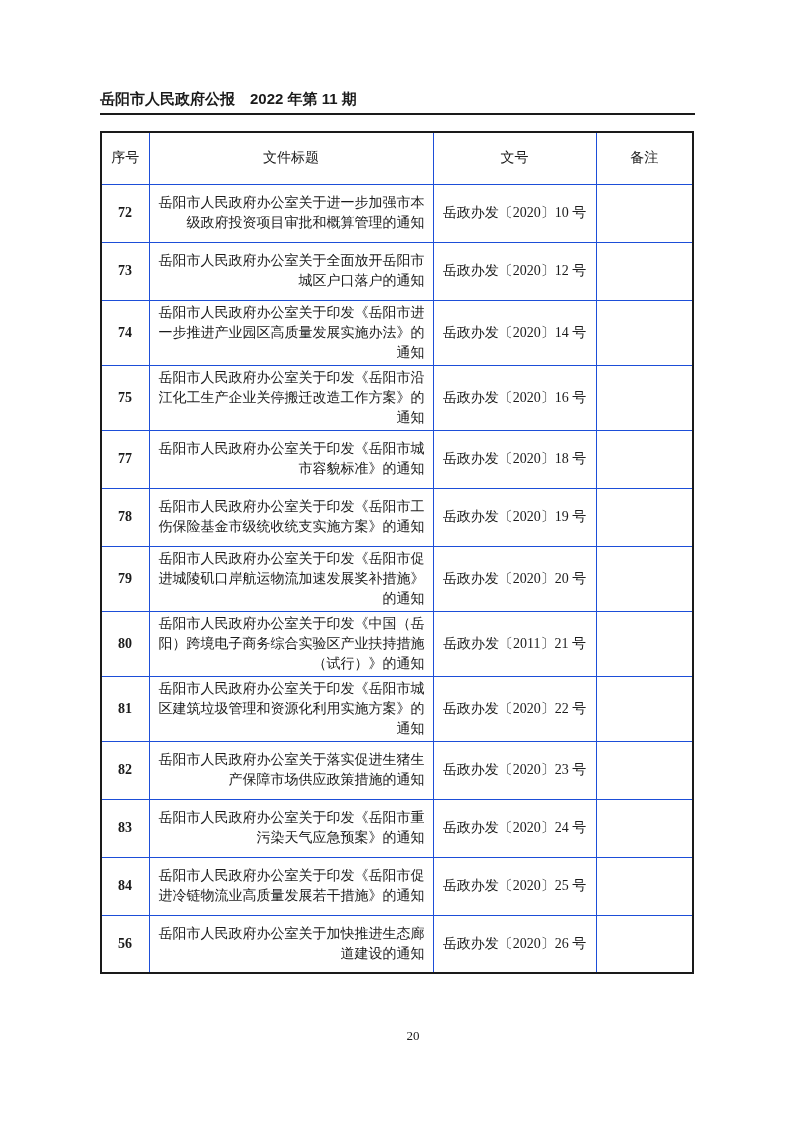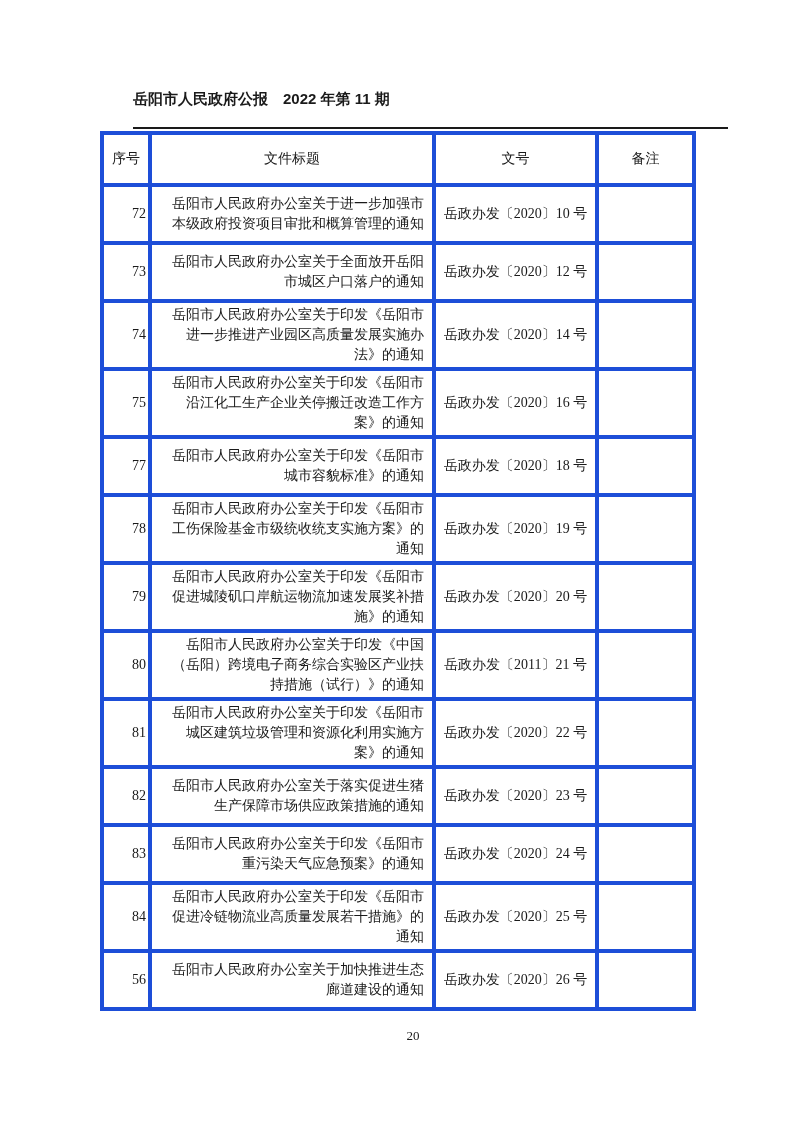--- a/index.html
+++ b/index.html
@@ -14,51 +14,50 @@
     background: #ffffff;
     color: #1a1a1a;
     font-family: "Liberation Serif", "DejaVu Serif", serif;
     overflow: hidden;
   }
   .page-header {
     position: absolute;
     left: 100px;
     top: 90px;
     width: 595px;
-    padding-bottom: 19px;
+    padding-bottom: 5px;
     border-bottom: 2px solid #1a1a1a;
     font-family: "Liberation Sans", "DejaVu Sans", sans-serif;
     font-weight: bold;
     font-size: 15px;
     line-height: 18px;
     white-space: nowrap;
-    margin-left: 33px;
   }
   table.doc-table {
     position: absolute;
     left: 100px;
     top: 131px;
     width: 592px;
     border-collapse: collapse;
     table-layout: fixed;
     border: 2px solid #1a1a1a;
     font-size: 14px;
     line-height: 20px;
   }
   .doc-table th,
   .doc-table td {
-    border: 4px solid #1d4ed8;
+    border: 1px solid #1d4ed8;
     font-weight: normal;
     vertical-align: middle;
     box-sizing: border-box;
   }
   .doc-table thead tr { height: 52px; }
   .doc-table tbody tr { height: 58px; }
   .doc-table th { text-align: center; padding: 2px; }
-  td.col-no     { text-align: right; padding: 2px; }
+  td.col-no     { text-align: left; padding: 16px; font-weight: bold; }
   td.col-title  { text-align: right; padding: 2px 8px 2px 9px; }
   td.col-docno  { text-align: center; padding: 4px; white-space: nowrap; }
   td.col-remark { text-align: center; padding: 2px; }
   .page-number {
     position: absolute;
     top: 1028px;
     left: 16px;
     width: 794px;
     text-align: center;
     font-size: 13px;

